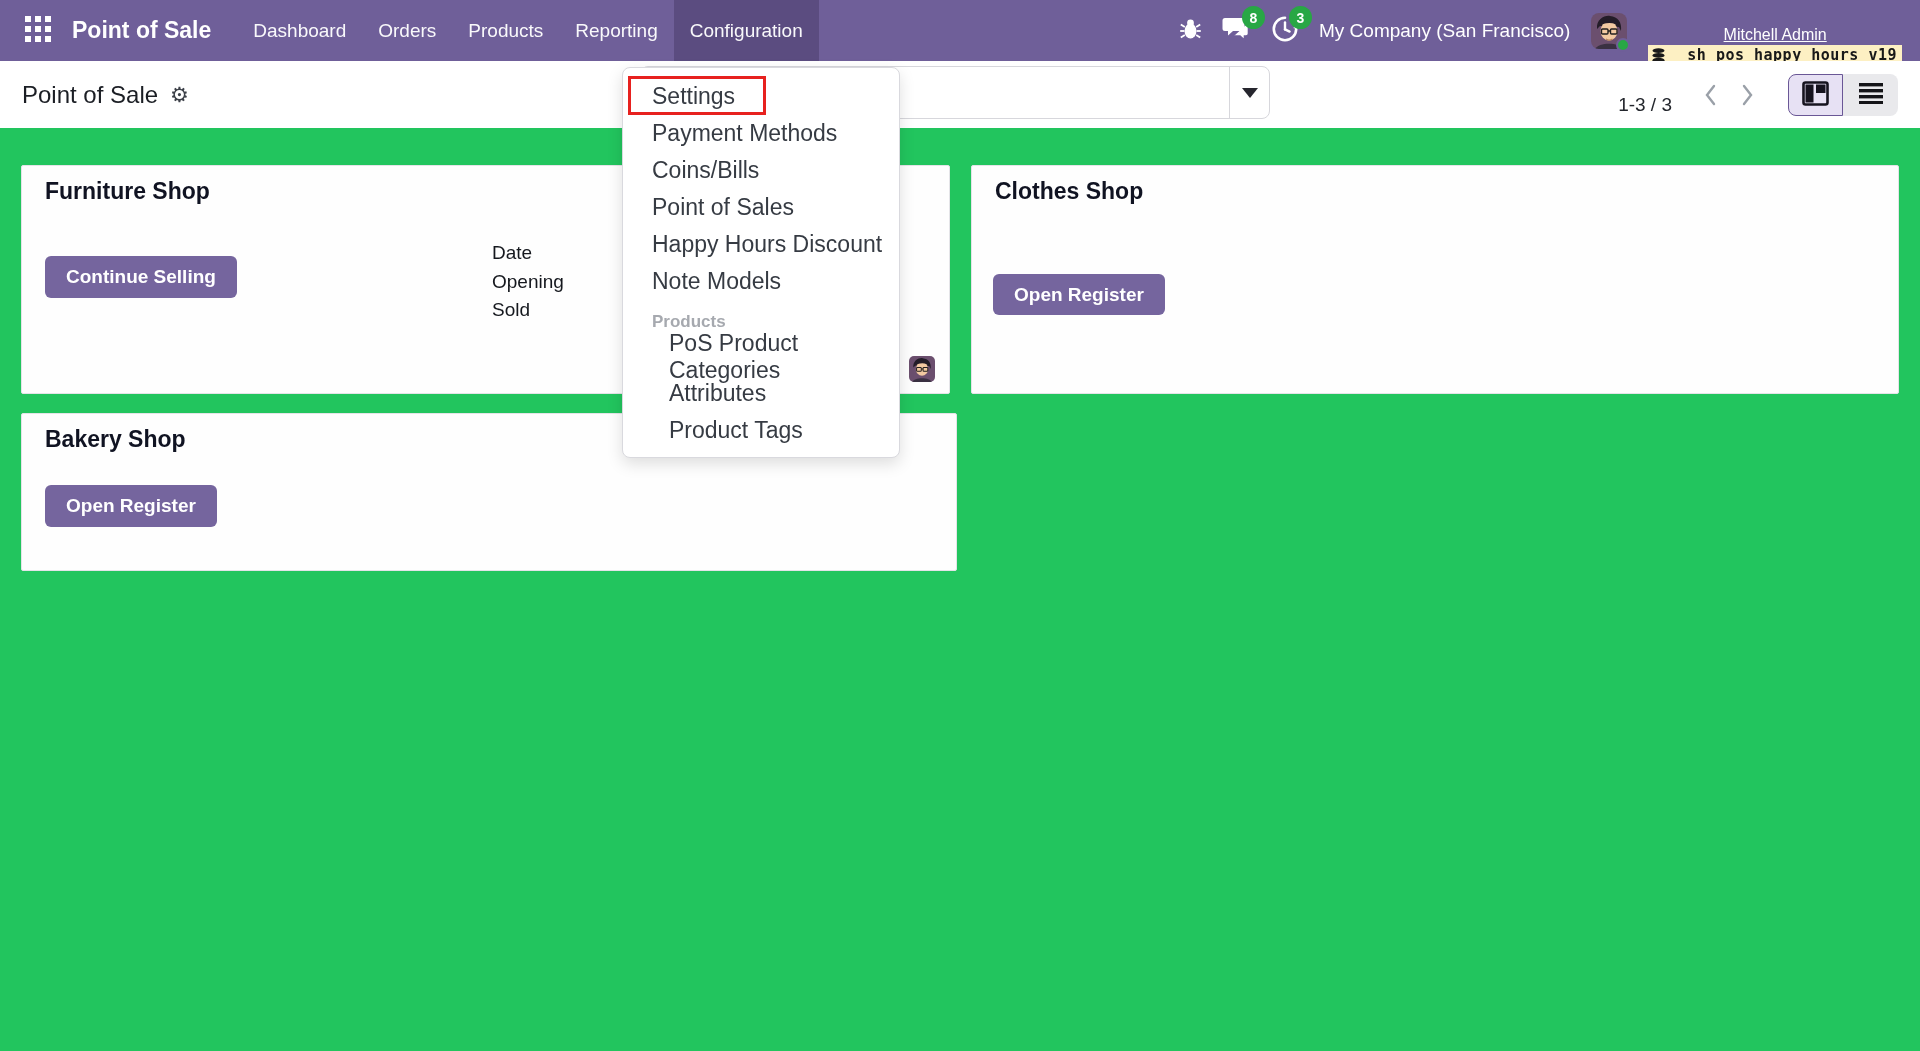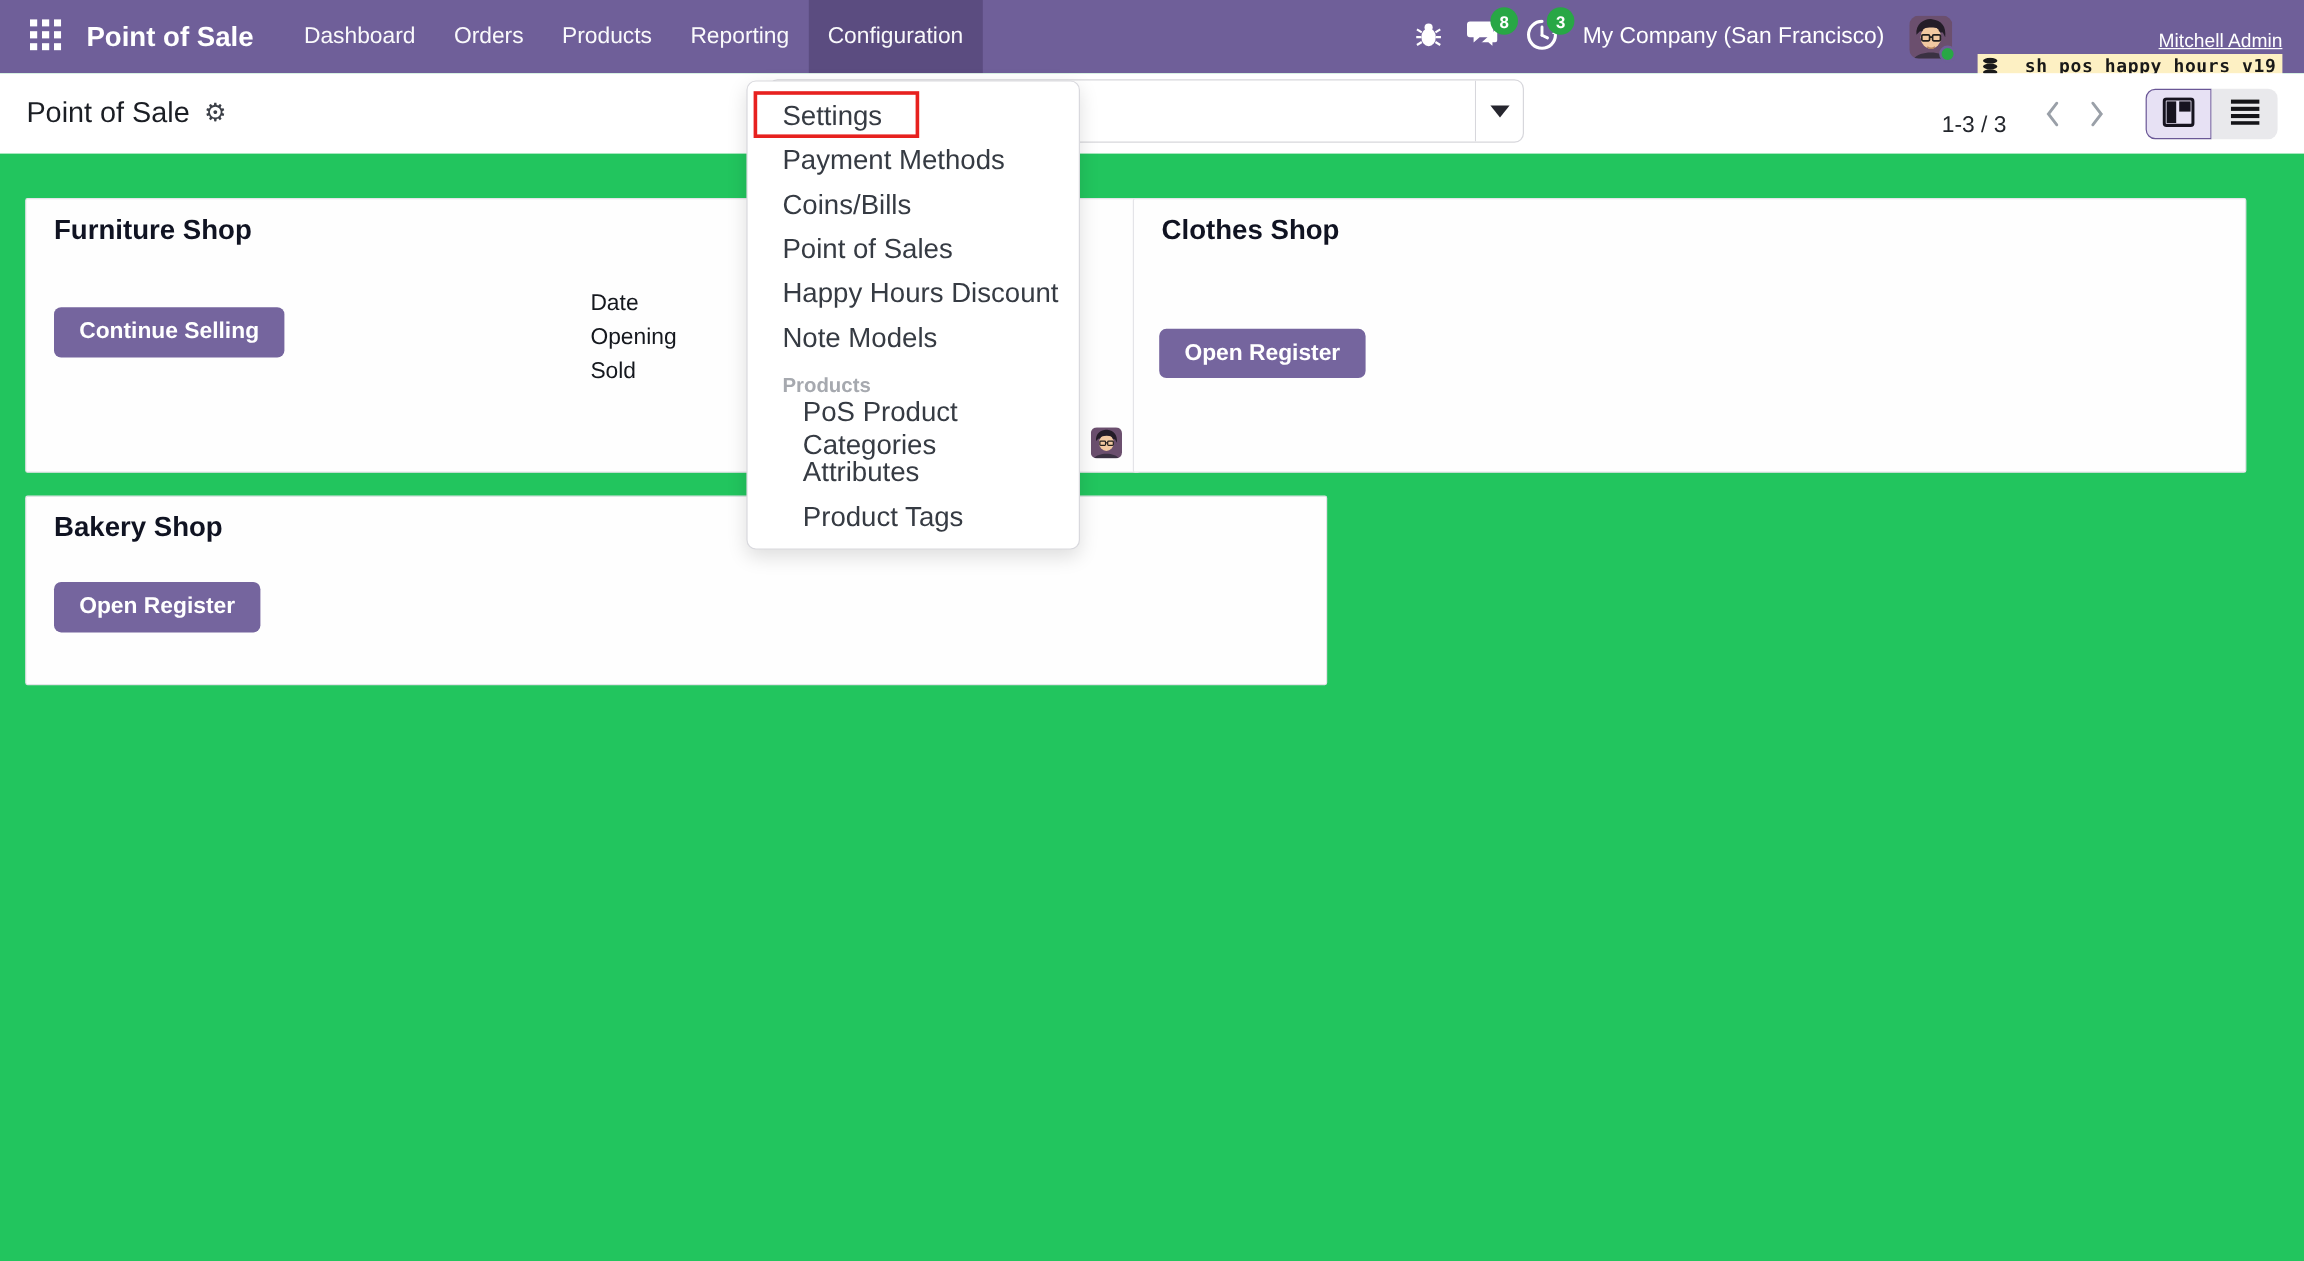--- a/index.html
+++ b/index.html
@@ -21,21 +21,21 @@
 
   .nav-right { display:flex; align-items:center; gap:21px; padding-right:18px; height:100%; }
   .tray-btn { position:relative; background:none; border:none; cursor:pointer; display:flex; align-items:center; }
   .badge { position:absolute; top:-10px; right:-14px; min-width:23px; height:23px; border-radius:12px;
     background:var(--green); color:#fff; font-size:14px; font-weight:700; display:flex; align-items:center; justify-content:center; padding:0 5px; }
   .company { font-size:19px; white-space:nowrap; }
   .avatar-wrap { position:relative; width:36px; height:36px; cursor:pointer; }
   .avatar { width:36px; height:36px; border-radius:8px; overflow:hidden; display:block; }
   .status-dot { position:absolute; right:-3px; bottom:-3px; width:14px; height:14px; border-radius:50%;
     background:var(--green); border:2px solid var(--purple); }
-  .user-block { display:flex; flex-direction:column; align-items:flex-end; gap:2px; cursor:pointer;margin-top:32px; }
+  .user-block { display:flex; flex-direction:column; align-items:center; gap:2px; cursor:pointer;margin-top:32px; }
   .user-name { font-size:16px; color:#fff; text-decoration:underline; line-height:1.1; }
   .db-badge { display:flex; align-items:center; gap:22px; background:#fdf0c3; color:#191919;
     font-family:"DejaVu Sans Mono", monospace; font-size:15px; font-weight:700; letter-spacing:.5px;
     padding:1px 5px 0 4px; border-bottom:2px solid #4d4d4d; line-height:1.25; }
 
   
   .control-panel { position:absolute; left:0; top:61px; width:1920px; height:67px; background:#fff;
     display:flex; align-items:center; justify-content:space-between; padding:0 22px; }
   .cp-left { display:flex; align-items:center; gap:12px; }
   .page-title { font-size:24px; font-weight:500; color:#1b1e24; }
@@ -58,22 +58,22 @@
 
   
   .card { position:absolute; background:#fefefe; border:1px solid var(--border); border-radius:2px; cursor:pointer; }
   .card-title { position:absolute; left:23px; top:12px; font-size:23px; font-weight:600; color:#101322; }
   .card-btn { position:absolute; background:var(--btn-purple); color:#fff; border:none; border-radius:6px;
     font-size:19px; font-weight:600; font-family:"Liberation Sans", sans-serif; padding:0 21px; height:42px; cursor:pointer; }
   .fields { position:absolute; left:470px; top:73px; font-size:19px; color:#15181e; line-height:28.5px; }
   .card-avatar { position:absolute; right:14px; bottom:11px; width:26px; height:26px; border-radius:5px; overflow:hidden; }
 
   #card-furniture { left:21px; top:165px; width:929px; height:229px; }
-  #card-clothes   { left:944px; top:165px; width:928px; height:229px; }
-  #card-bakery    { left:21px; top:413px; width:1085px; height:158px; }
+  #card-clothes   { left:971px; top:165px; width:928px; height:229px; }
+  #card-bakery    { left:21px; top:413px; width:936px; height:158px; }
   #card-furniture .card-btn { left:23px; top:90px; }
   #card-clothes   .card-btn { left:21px; top:108px; height:41px; }
   #card-bakery    .card-btn { left:23px; top:71px; }
 
   
   .dropdown { position:absolute; left:622px; top:67px; width:278px; background:#fff;
     border:1px solid var(--menu-border); border-radius:8px; box-shadow:0 6px 16px rgba(0,0,0,.13);
     padding:10px 0 8px 0; z-index:100; }
   .mi { height:37px; display:flex; align-items:center; padding-left:29px; font-size:23px; color:#363b43; cursor:pointer; }
   .mi.indent { padding-left:46px; }

